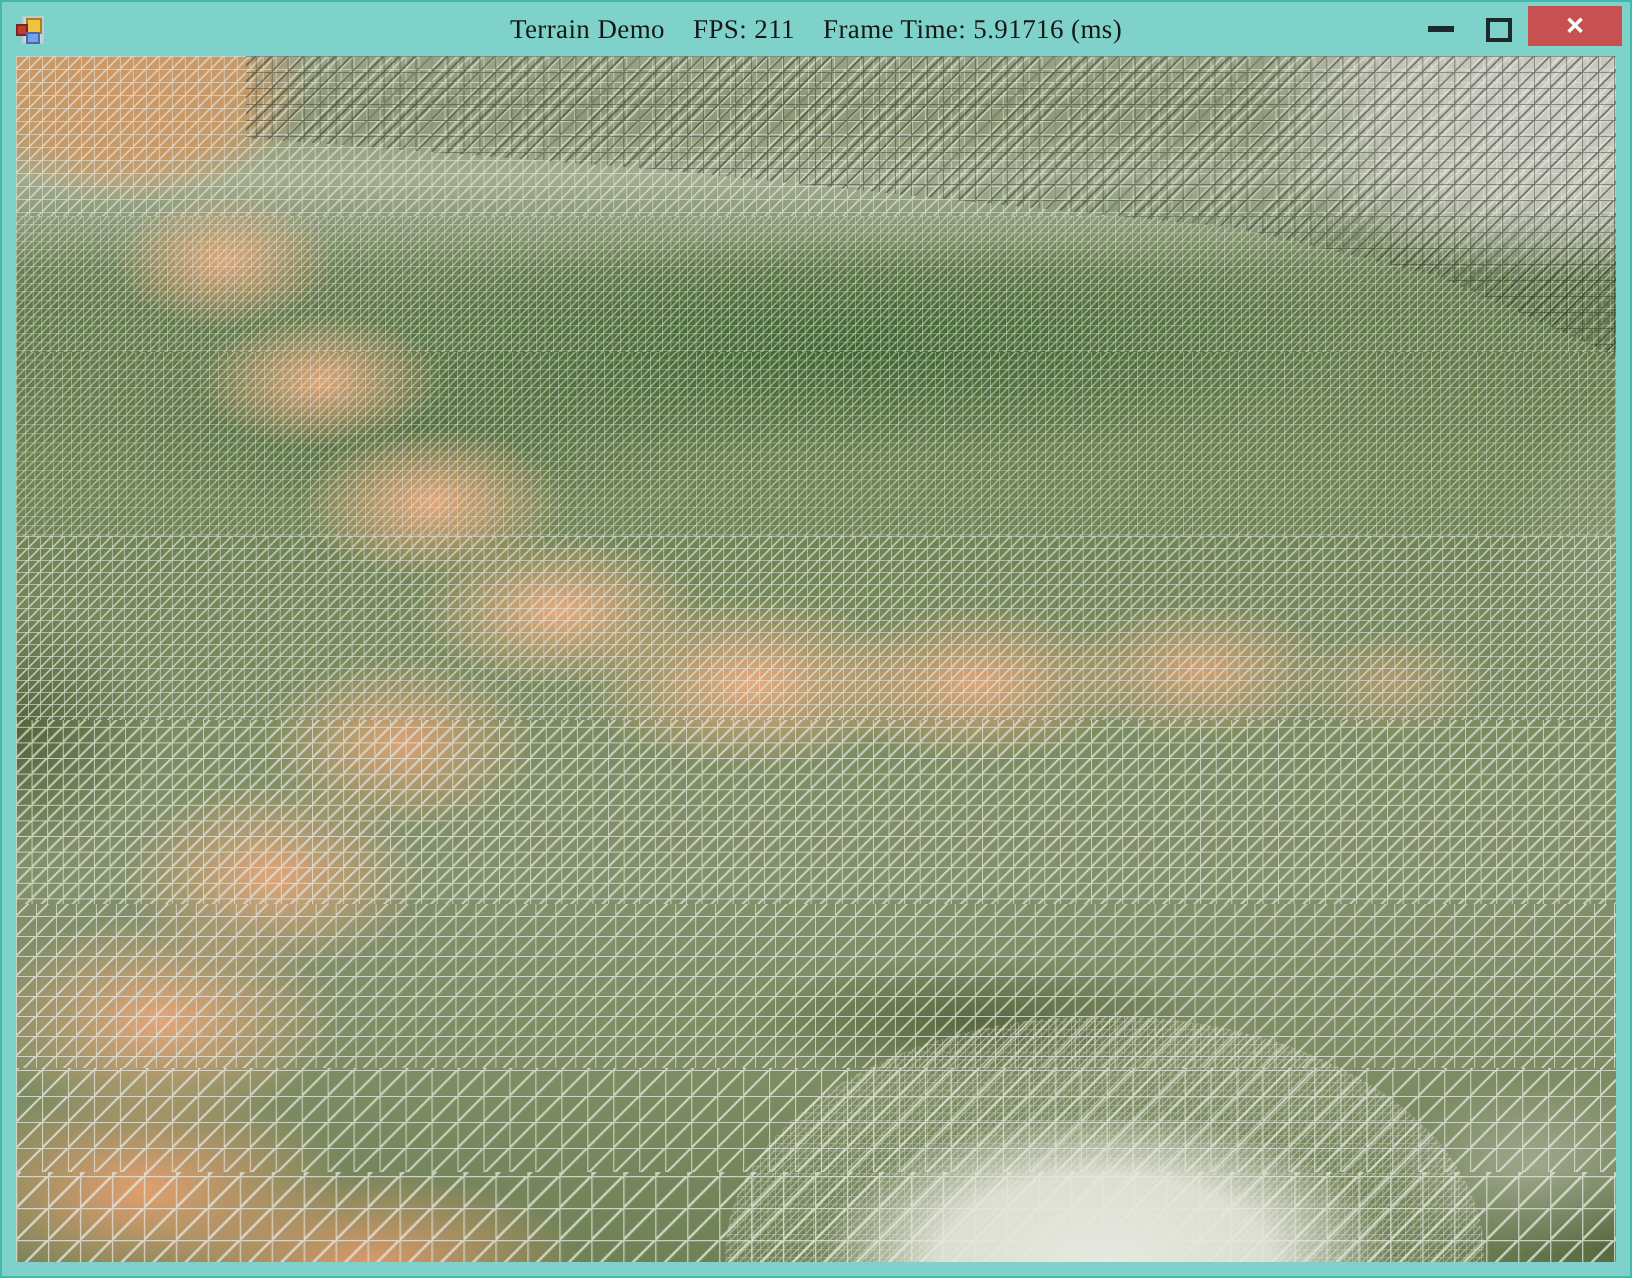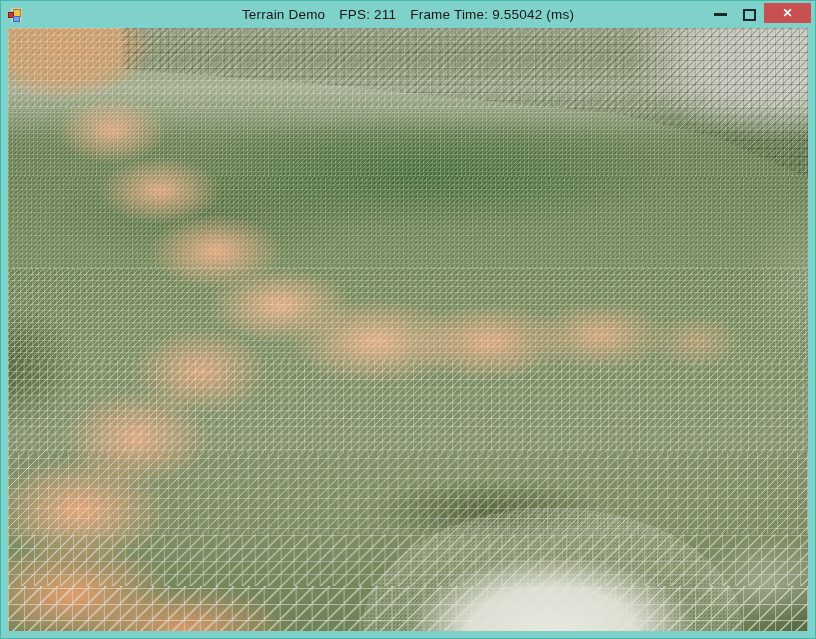--- a/index.html
+++ b/index.html
@@ -5,21 +5,21 @@
   html,body{margin:0;padding:0;width:816px;height:639px;overflow:hidden;
     font-family:"Liberation Sans", sans-serif;}
   .window{
     position:absolute; inset:0; box-sizing:border-box;
     background:var(--titlebar,#7fd2ca);
     border:1px solid var(--window-edge,#43b9ae);
   }
   
   .titlebar{
     position:relative; height:27px;
-    display:flex; align-items:center; justify-content:center;
+    display:flex; align-items:center; justify-content:center;font-family:Liberation Serif, serif;
   }
   .app-icon{
     position:absolute; left:7px; top:7px; width:14px; height:14px;
   }
   .app-icon .ico-frame{position:absolute;left:3px;top:0;width:9px;height:12px;
     border:1px solid #c3c9cf;background:rgba(235,238,241,.5);}
   .app-icon .ico-yellow{position:absolute;left:5px;top:1px;width:6px;height:6px;
     background:#f0c23f;border:1px solid #a97f1c;}
   .app-icon .ico-red{position:absolute;left:0;top:4px;width:4px;height:4px;
     background:#c23a30;border:1px solid #7e241e;}
@@ -100,21 +100,21 @@
     <div class="app-icon">
       <span class="ico-frame"></span>
       <span class="ico-yellow"></span>
       <span class="ico-red"></span>
       <span class="ico-blue"></span>
     </div>
 
     <div class="title-group">
       <span>Terrain Demo</span>
       <span>FPS: 211</span>
-      <span>Frame Time: 9.55042 (ms)</span>
+      <span>Frame Time: 5.91716 (ms)</span>
     </div>
 
     <div class="caption-buttons">
       <div class="btn btn-min">
         <span class="glyph-min"></span>
       </div>
       <div class="btn btn-max">
         <span class="glyph-max"></span>
       </div>
       <div class="btn btn-close">✕</div>

